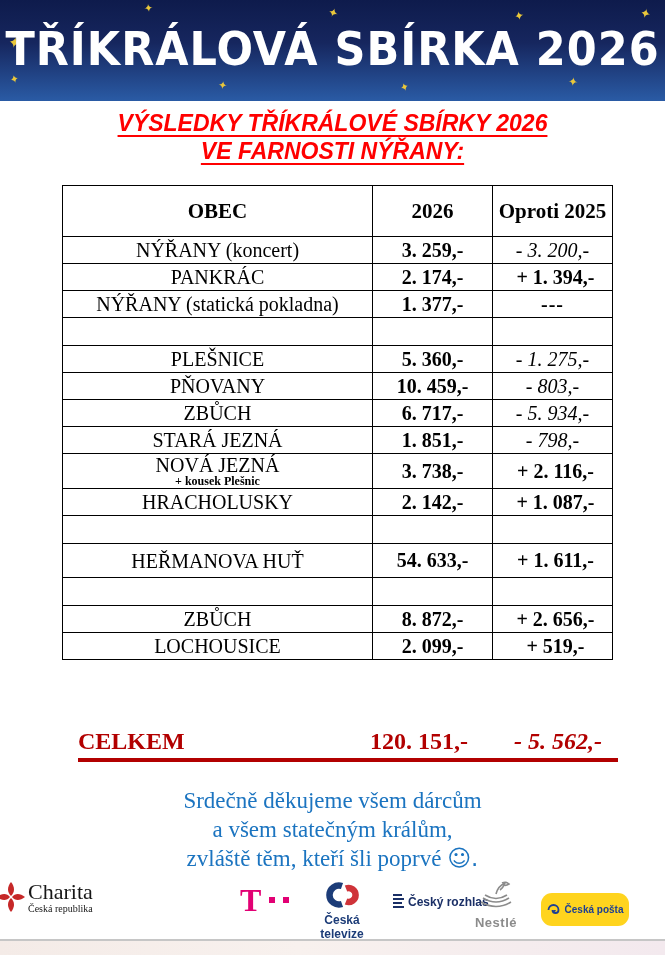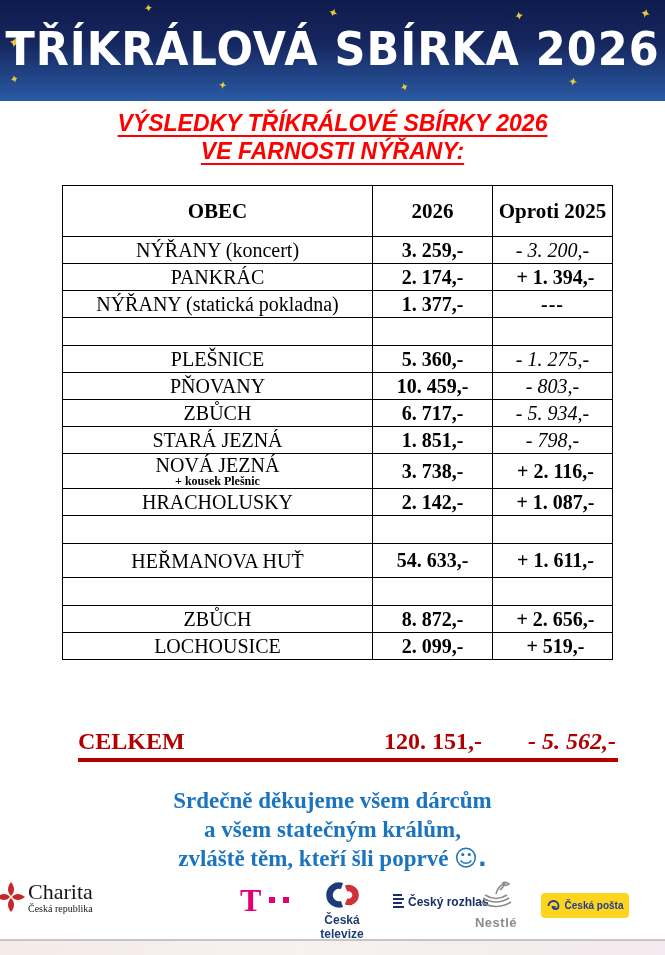--- a/index.html
+++ b/index.html
@@ -45,25 +45,25 @@
   .obec-note{font-size:12px;font-weight:bold;line-height:13px;margin-top:-1px;}
   .obec-name{line-height:22px;}
   
   .total-row{
     position:absolute;left:78px;top:728px;width:540px;
     display:flex;align-items:baseline;
     color:#b20000;font-weight:bold;font-size:24px;
     border-bottom:4px solid #b20000;padding-bottom:3px;
   }
   .total-amount{margin-left:auto;}
-  .total-diff{margin-left:46px;font-style:italic;margin-right:2px;}
+  .total-diff{margin-left:46px;font-style:italic;margin-right:16px;}
   
   .thanks{
     position:absolute;left:0;top:786px;width:100%;text-align:center;
-    color:#1b74c0;font-weight:bold;font-size:23px;line-height:29px;
+    color:#1b74c0;font-weight:normal;font-size:23px;line-height:29px;
   }
   .smiley{font-family:"DejaVu Sans",sans-serif;}
   
   .logos{position:absolute;left:0;top:878px;width:665px;height:58px;padding-left:16px;}
   .logo{position:absolute;}
   .logo-charita{left:-3px;top:3px;display:flex;align-items:flex-start;}
   .charita-text{margin-left:3px;color:#171717;}
   .charita-name{font-size:22px;line-height:22px;}
   .charita-sub{font-size:10px;line-height:11px;}
   .logo-tmobile{left:240px;top:8px;color:#e20074;font-family:"Liberation Sans",sans-serif;font-weight:bold;}
@@ -72,21 +72,21 @@
   .logo-ct{left:310px;top:4px;width:64px;text-align:center;}
   .ct-label{font-family:"Liberation Sans",sans-serif;font-weight:bold;font-size:12px;color:#1c3c78;margin-top:1px;}
   .logo-rozhlas{left:393px;top:16px;display:flex;align-items:center;color:#1a2f66;}
   .cr-bars{display:inline-block;margin-right:4px;}
   .cr-bars div{background:#1a2f66;height:2px;margin-bottom:2px;}
   .cr-b1{width:9px;} .cr-b2{width:11px;} .cr-b3{width:9px;} .cr-b4{width:11px;}
   .cr-label{font-family:"Liberation Sans",sans-serif;font-weight:bold;font-size:12px;}
   .logo-nestle{left:470px;top:0;width:52px;text-align:center;color:#8b8b8b;}
   .nestle-label{font-family:"Liberation Sans",sans-serif;font-size:13px;letter-spacing:.5px;margin-top:-3px;font-weight:bold;}
   .logo-posta{
-    left:541px;top:15px;width:88px;height:25px;background:#ffd41e;border-radius:4px;
+    left:541px;top:15px;width:88px;height:33px;background:#ffd41e;border-radius:11px;
     display:flex;align-items:center;justify-content:center;
   }
   .posta-label{font-family:"Liberation Sans",sans-serif;font-weight:bold;font-size:10px;color:#1c3f94;margin-left:3px;}
   
   .bottom-strip{
     position:absolute;left:0;top:939px;width:665px;height:16px;box-sizing:border-box;
     border-top:2px solid #c6c6c6;
     background:linear-gradient(90deg,#f4ebe7 0%,#f8f1ee 45%,#f3e9ee 100%);
   }
 </style>

